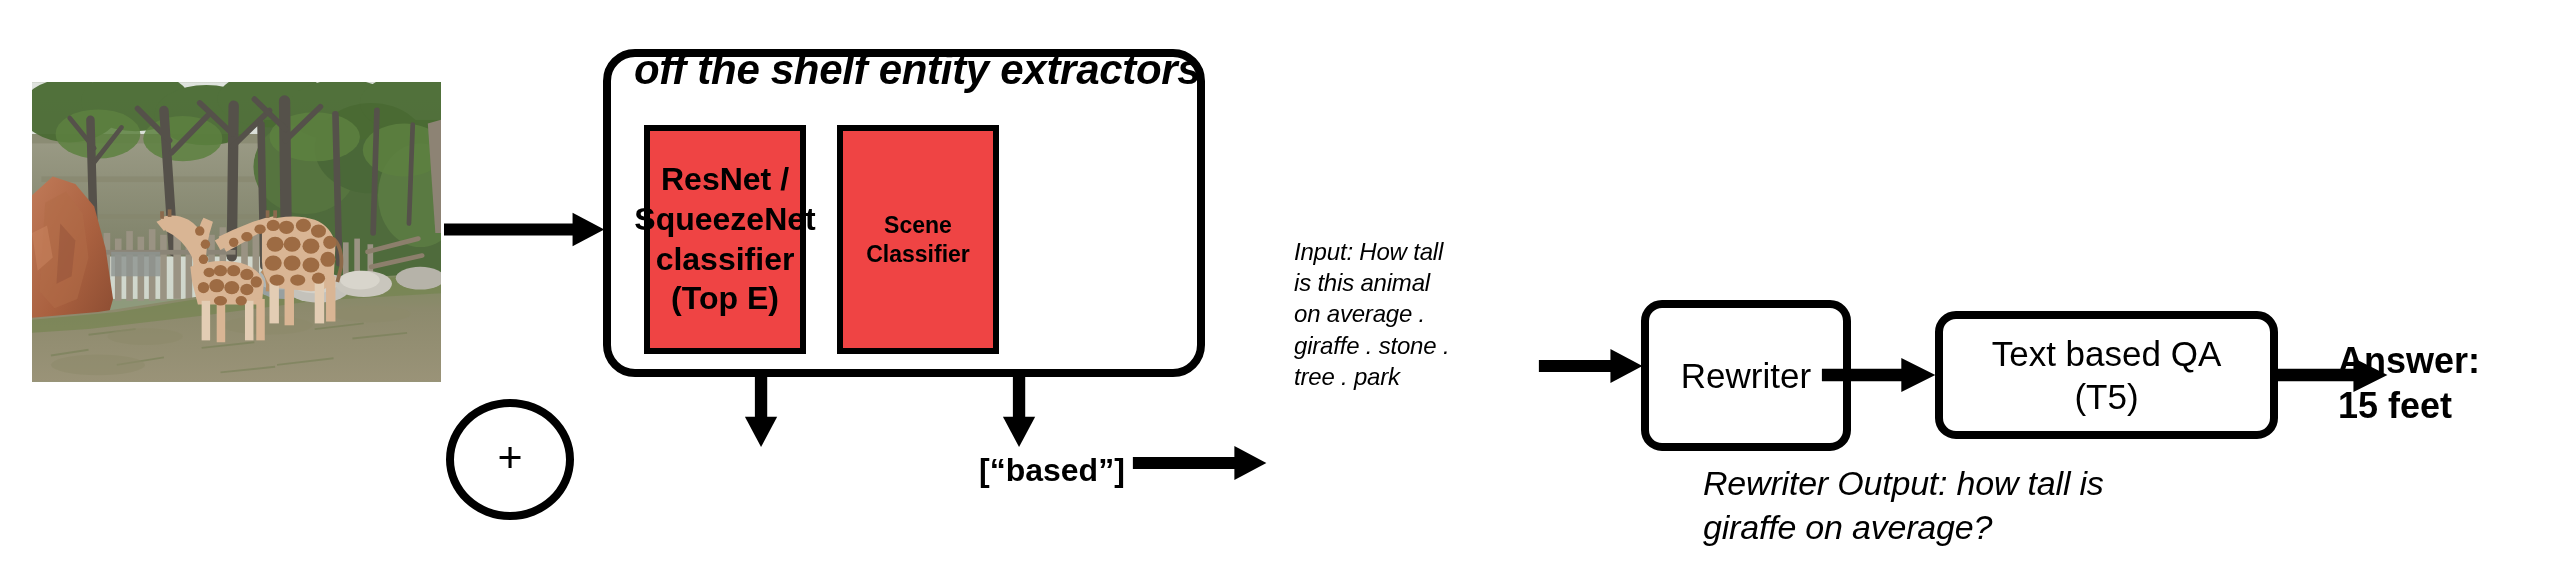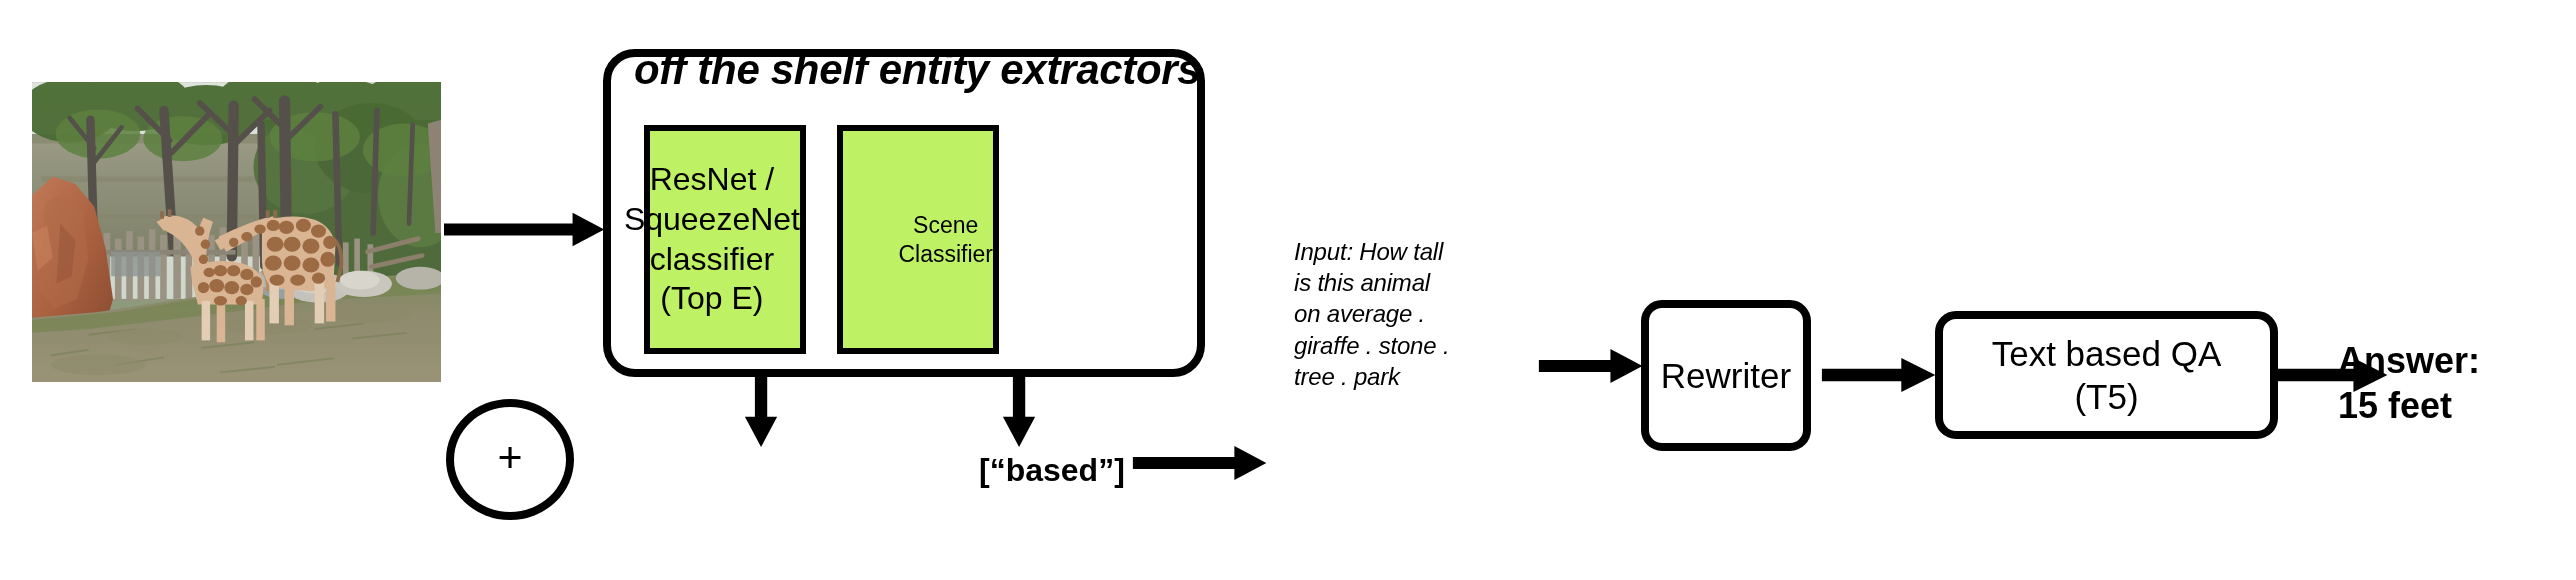--- a/index.html
+++ b/index.html
@@ -125,23 +125,24 @@
     font-style: italic;
     font-weight: 600;
     white-space: nowrap;
     letter-spacing: -0.3px;
   }
   .inner-box {
     border: 6.6px solid #000;
     box-sizing: border-box;
     display: flex;
     align-items: center;
-    justify-content: flex-end;
+    justify-content: center;
     text-align: center;
-    background: #bef264;
+    background: #ef4444;
+    font-weight: bold;
   }
   #resnet-box {
     left: 644px;
     top: 125px;
     width: 162px;
     height: 229px;
   }
   #resnet-box .label { font-size: 32px; line-height: 1.24; white-space: pre-line; }
   #scene-box {
     left: 837px;
@@ -158,21 +159,21 @@
     box-sizing: border-box;
     display: flex;
     align-items: center;
     justify-content: center;
     text-align: center;
     background: #fff;
   }
   #rewriter-box {
     left: 1641px;
     top: 300px;
-    width: 170px;
+    width: 210px;
     height: 151px;
   }
   #rewriter-box .label { font-size: 35px; }
   #qa-box {
     left: 1935px;
     top: 311px;
     width: 343px;
     height: 128px;
   }
   #qa-box .label { font-size: 35px; line-height: 1.24; white-space: pre-line; }
@@ -449,20 +450,22 @@
     <span class="label">Rewriter</span>
   </div>
 
   <div class="abs arrow" style="left:1820px; top:355px;">
     <svg width="121" height="40" viewBox="0 0 128 42">
       <path d="M2 21 L94 21" stroke="#000" stroke-width="13"></path>
       <path d="M86 3 L122 21 L86 39 Z" fill="#000"></path>
     </svg>
   </div>
 
+  <div class="abs italic-text" id="rewriter-output-text">Rewriter Output: how tall is
+giraffe on average?</div>
 
   <div class="abs proc-box" id="qa-box">
     <span class="label">Text based QA
 (T5)</span>
   </div>
 
   <div class="abs arrow" style="left:2274px; top:355px;">
     <svg width="121" height="40" viewBox="0 0 128 42">
       <path d="M2 21 L92 21" stroke="#000" stroke-width="13"></path>
       <path d="M84 3 L120 21 L84 39 Z" fill="#000"></path>

